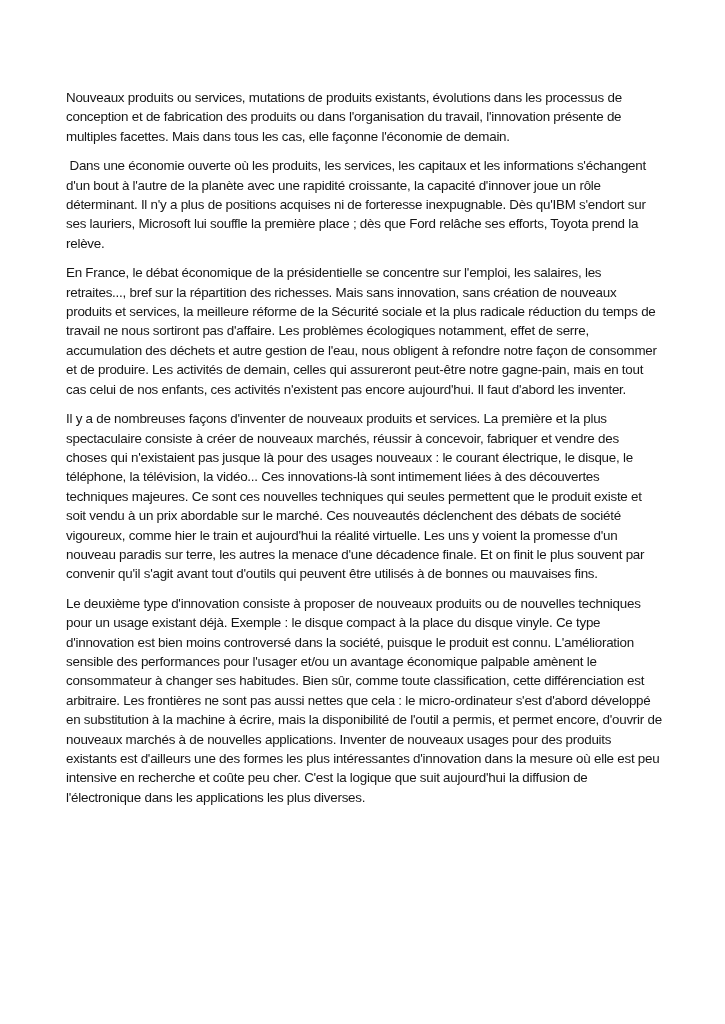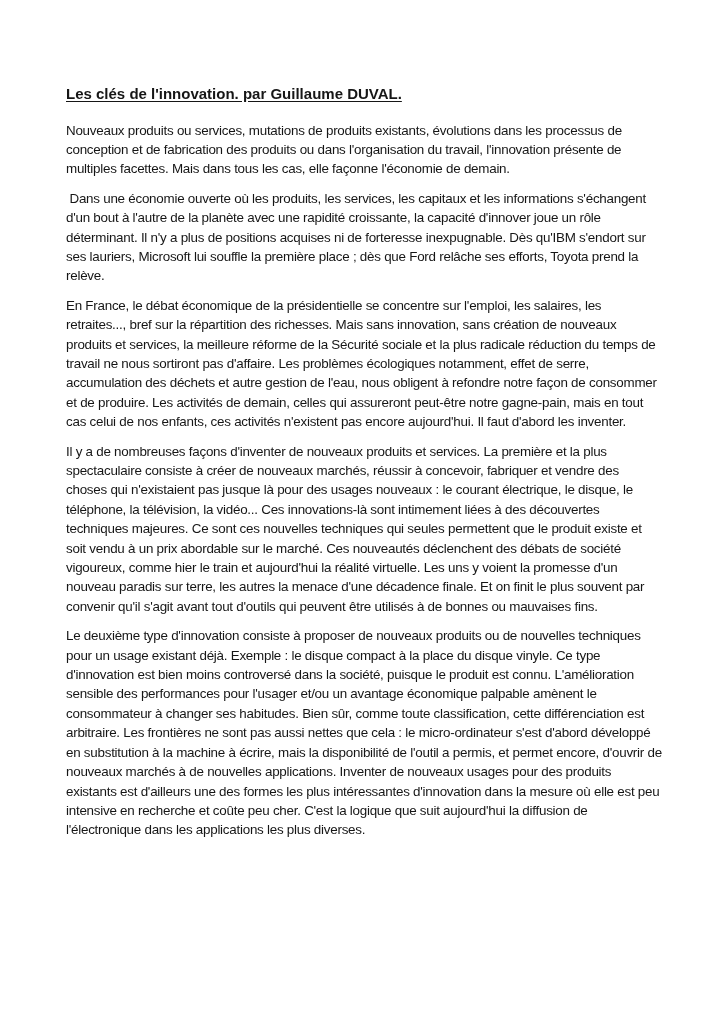--- a/index.html
+++ b/index.html
@@ -48,21 +48,20 @@
     white-space: pre-wrap;
     text-align: left;
   }
 </style>
 </head>
 <body>
 
 <div class="page">
   <div class="content">
 
-    <h2 class="doc-heading">Les clés de l'innovation. par Guillaume DUVAL.</h2>
 
     <p class="doc-paragraph">Nouveaux produits ou services, mutations de produits existants, évolutions dans les processus de conception et de fabrication des produits ou dans l'organisation du travail, l'innovation présente de multiples facettes. Mais dans tous les cas, elle façonne l'économie de demain.</p>
 
     <p class="doc-paragraph"> Dans une économie ouverte où les produits, les services, les capitaux et les informations s'échangent d'un bout à l'autre de la planète avec une rapidité croissante, la capacité d'innover joue un rôle déterminant. Il n'y a plus de positions acquises ni de forteresse inexpugnable. Dès qu'IBM s'endort sur ses lauriers, Microsoft lui souffle la première place ; dès que Ford relâche ses efforts, Toyota prend la relève.</p>
 
     <p class="doc-paragraph">En France, le débat économique de la présidentielle se concentre sur l'emploi, les salaires, les retraites..., bref sur la répartition des richesses. Mais sans innovation, sans création de nouveaux produits et services, la meilleure réforme de la Sécurité sociale et la plus radicale réduction du temps de travail ne nous sortiront pas d'affaire. Les problèmes écologiques notamment, effet de serre, accumulation des déchets et autre gestion de l'eau, nous obligent à refondre notre façon de consommer et de produire. Les activités de demain, celles qui assureront peut-être notre gagne-pain, mais en tout cas celui de nos enfants, ces activités n'existent pas encore aujourd'hui. Il faut d'abord les inventer.</p>
 
     <p class="doc-paragraph">Il y a de nombreuses façons d'inventer de nouveaux produits et services. La première et la plus spectaculaire consiste à créer de nouveaux marchés, réussir à concevoir, fabriquer et vendre des choses qui n'existaient pas jusque là pour des usages nouveaux : le courant électrique, le disque, le téléphone, la télévision, la vidéo... Ces innovations-là sont intimement liées à des découvertes techniques majeures. Ce sont ces nouvelles techniques qui seules permettent que le produit existe et soit vendu à un prix abordable sur le marché. Ces nouveautés déclenchent des débats de société vigoureux, comme hier le train et aujourd'hui la réalité virtuelle. Les uns y voient la promesse d'un nouveau paradis sur terre, les autres la menace d'une décadence finale. Et on finit le plus souvent par convenir qu'il s'agit avant tout d'outils qui peuvent être utilisés à de bonnes ou mauvaises fins.</p>
 
     <p class="doc-paragraph">Le deuxième type d'innovation consiste à proposer de nouveaux produits ou de nouvelles techniques pour un usage existant déjà. Exemple : le disque compact à la place du disque vinyle. Ce type d'innovation est bien moins controversé dans la société, puisque le produit est connu. L'amélioration sensible des performances pour l'usager et/ou un avantage économique palpable amènent le consommateur à changer ses habitudes. Bien sûr, comme toute classification, cette différenciation est arbitraire. Les frontières ne sont pas aussi nettes que cela : le micro-ordinateur s'est d'abord développé en substitution à la machine à écrire, mais la disponibilité de l'outil a permis, et permet encore, d'ouvrir de nouveaux marchés à de nouvelles applications. Inventer de nouveaux usages pour des produits existants est d'ailleurs une des formes les plus intéressantes d'innovation dans la mesure où elle est peu intensive en recherche et coûte peu cher. C'est la logique que suit aujourd'hui la diffusion de l'électronique dans les applications les plus diverses.</p>

